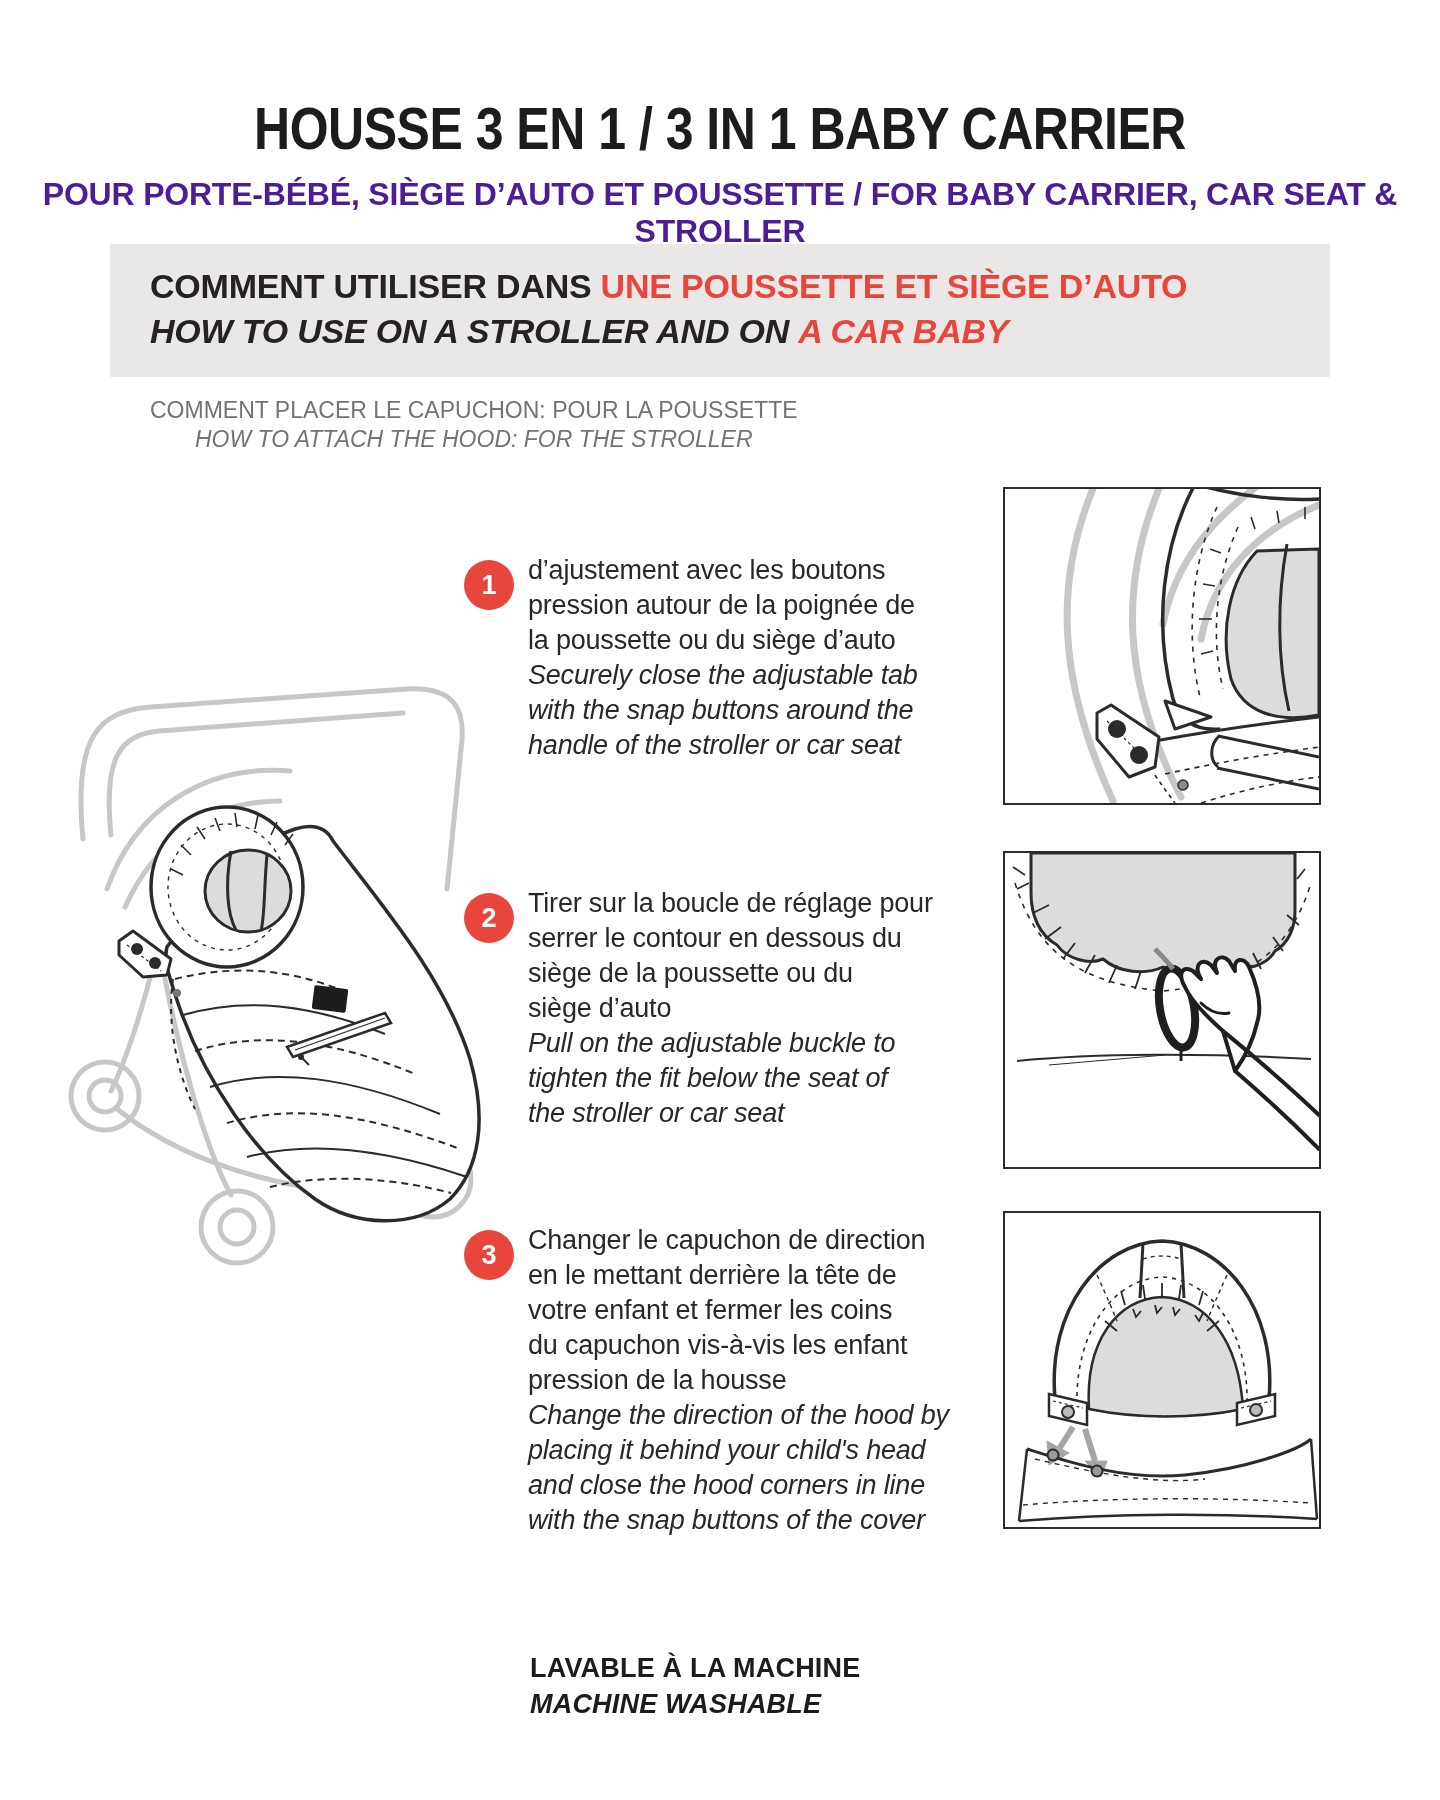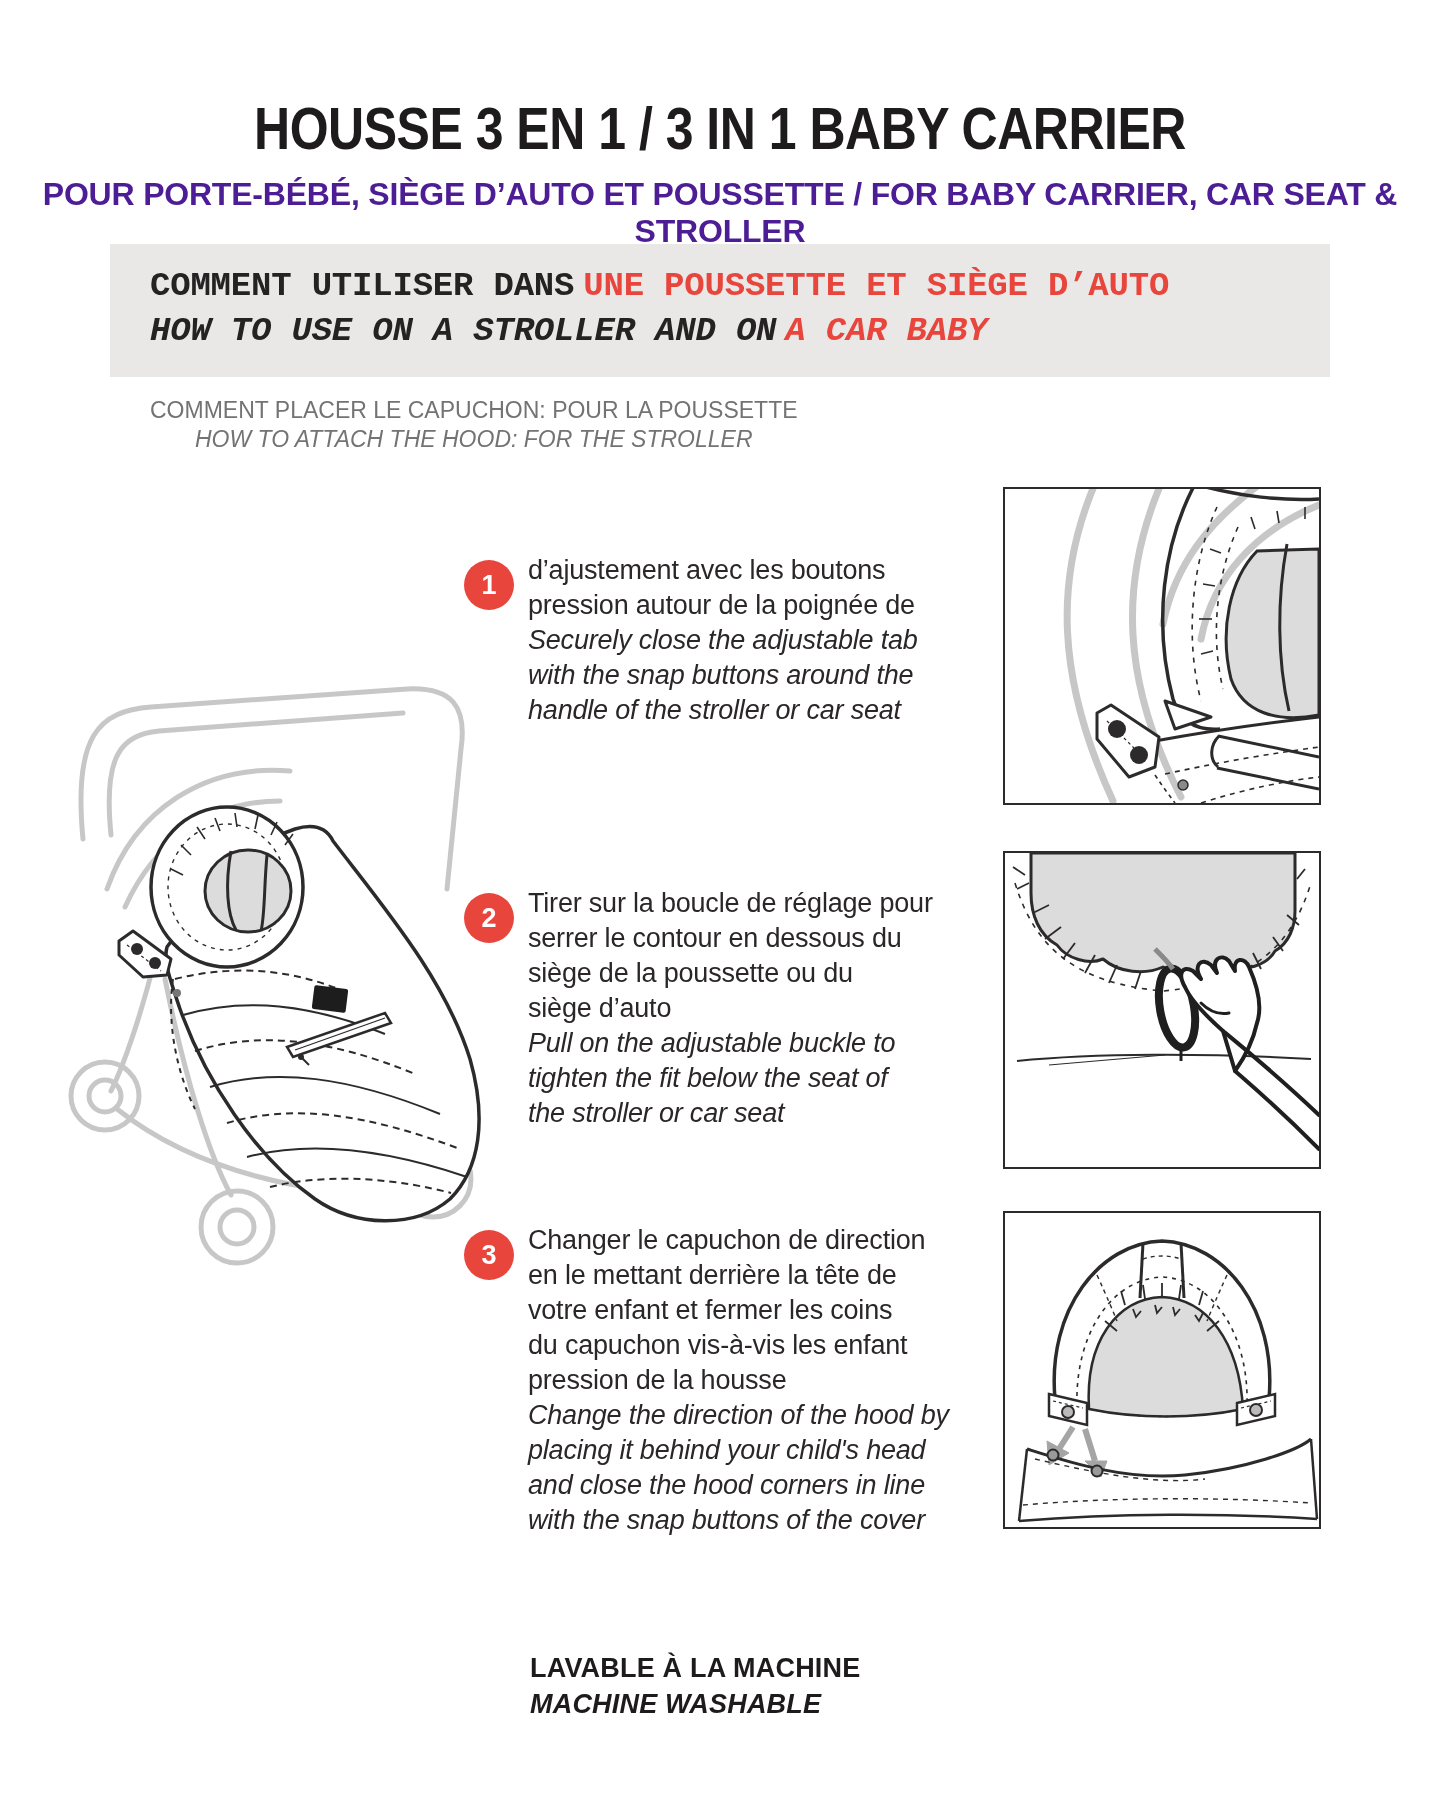--- a/index.html
+++ b/index.html
@@ -6,21 +6,21 @@
   .page{position:relative;width:1440px;height:1800px;background:#fff;overflow:hidden;
         font-family:"Liberation Sans",sans-serif;color:#262224;margin-top:14px;}
   
   .title{position:absolute;top:80px;left:0;width:100%;margin:0;text-align:center;
          font-size:50px;line-height:60px;font-weight:bold;letter-spacing:-0.5px;
          transform:scaleY(1.18);transform-origin:center top;color:#1e1b1c;}
   .subtitle{position:absolute;top:162px;left:0;width:100%;text-align:center;
             font-size:32px;font-weight:bold;letter-spacing:-0.2px;color:#4c1d95;}
   
   .banner{position:absolute;left:110px;top:230px;width:1220px;height:133px;
-          background:#e9e8e7;box-sizing:border-box;padding:20px 0 0 40px;font-family:Liberation Mono, monospace;}
+          background:#e9e8e7;box-sizing:border-box;padding:20px 0 0 40px;}
   .banner .bline{font-size:34px;line-height:45px;font-weight:bold;letter-spacing:-0.2px;color:#262224;white-space:nowrap;}
   .banner .bline.en{font-style:italic;}
   .banner .red{color:#e8453c;margin-left:9px;}
   
   .section-heading{position:absolute;left:150px;top:382px;font-size:23px;line-height:29px;color:#737373;white-space:nowrap;text-align:center;}
   .section-heading .en{font-style:italic;}
   
   .step{position:absolute;left:464px;}
   .badge{position:absolute;left:0;top:0;width:50px;height:50px;border-radius:50%;
          background:#e8453c;color:#fff;font-weight:bold;font-size:27px;
@@ -121,20 +121,21 @@
         <circle cx="122" cy="314" r="4" fill="#777777"></circle>
       </g>
     </svg>
   </div>
 
   <div class="step" style="top:546px">
     <div class="badge">1</div>
     <div class="step-text" style="top:-7px">
       <div class="fr">d’ajustement avec les boutons</div>
       <div class="fr">pression autour de la poignée de</div>
+      <div class="fr">la poussette ou du siège d’auto</div>
       <div class="en">Securely close the adjustable tab</div>
       <div class="en">with the snap buttons around the</div>
       <div class="en">handle of the stroller or car seat</div>
     </div>
   </div>
 
   <div class="step" style="top:879px">
     <div class="badge">2</div>
     <div class="step-text" style="top:-7px">
       <div class="fr">Tirer sur la boucle de réglage pour</div>

